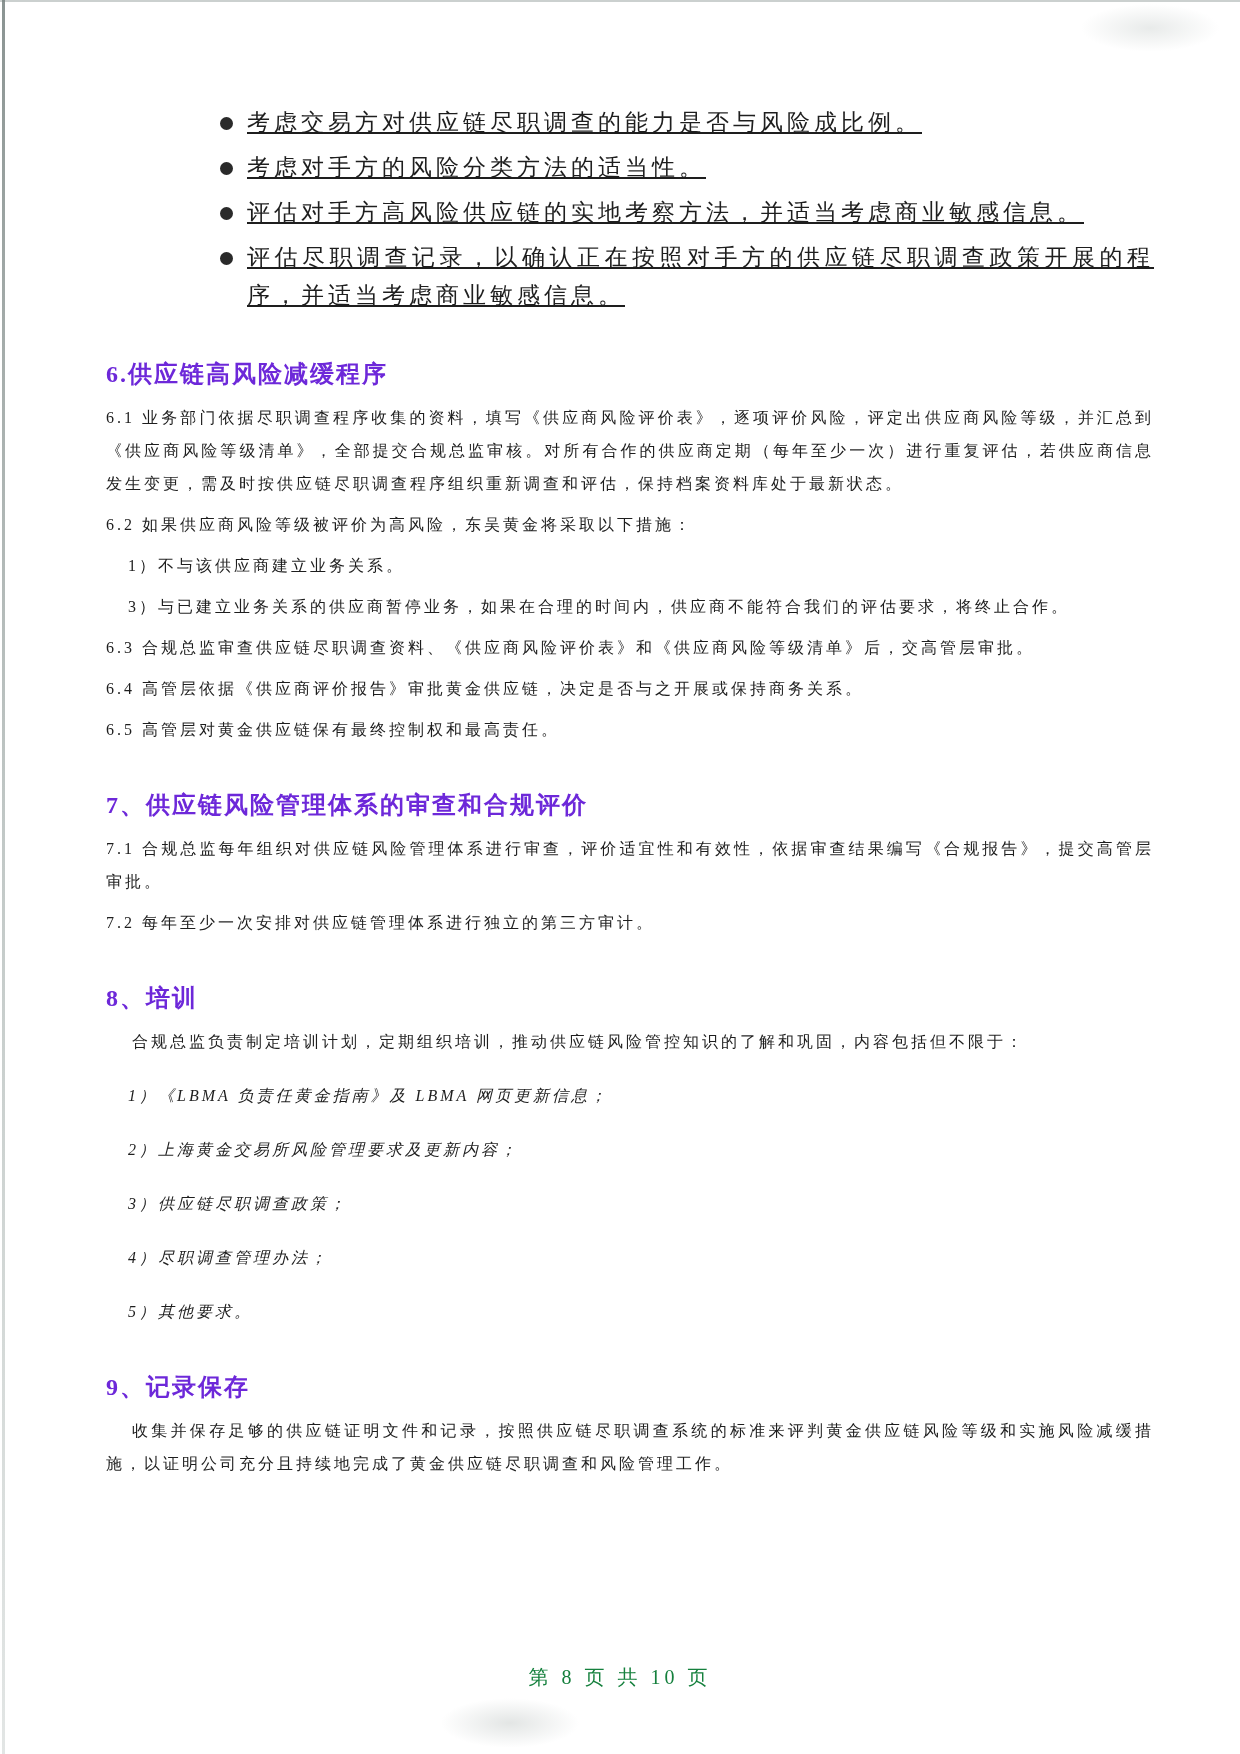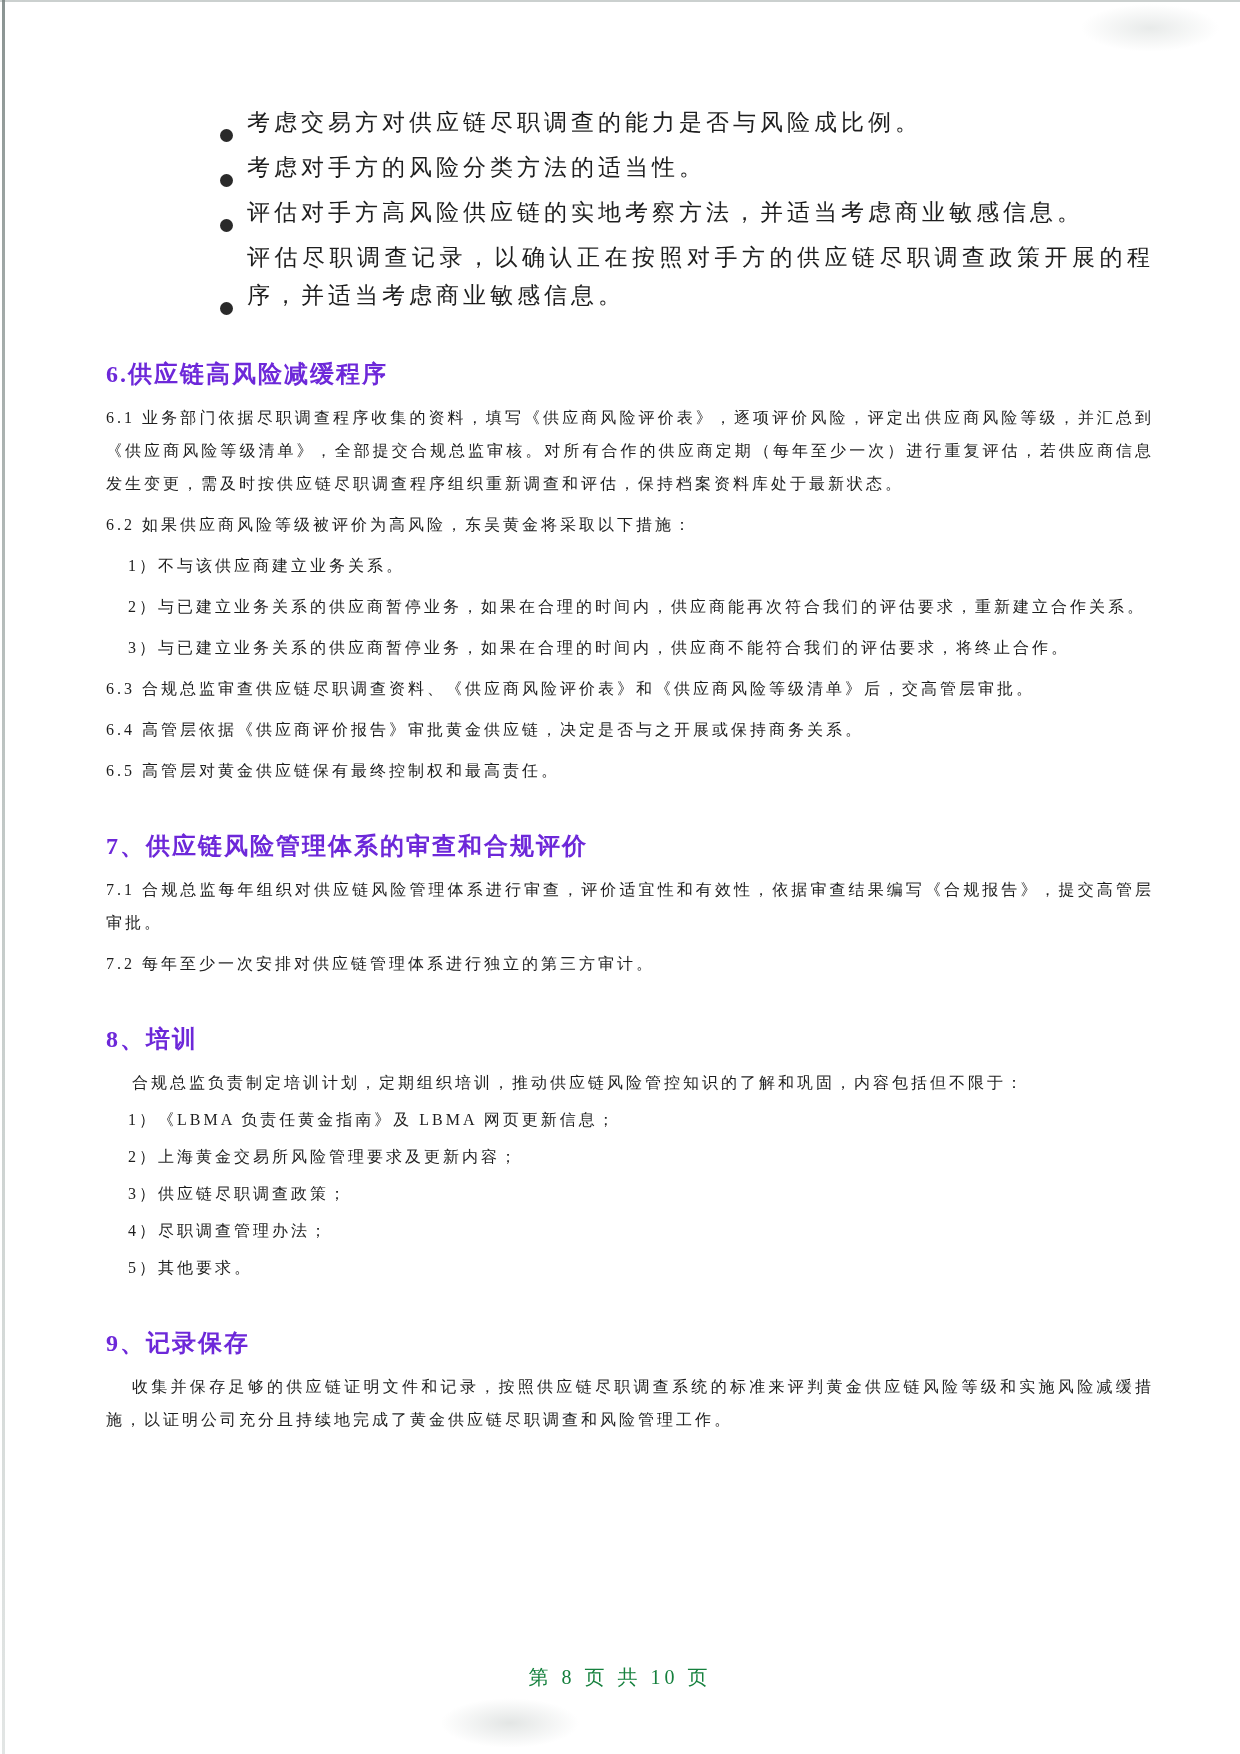--- a/index.html
+++ b/index.html
@@ -42,35 +42,36 @@
     text-align:justify;
   }
   .heading {
     font-size:24px; font-weight:bold; letter-spacing:2px;
     line-height:34px; margin:42px 0 10px; color:#6d28d9;
   }
   .heading.tight { }
 
   .bullet-list { margin:0 0 0 114px; padding:0; }
   .bullet-item {
-    display:flex; align-items:flex-end;
+    display:flex; align-items:flex-start;
     margin:0 0 7px 0;
+    text-decoration:underline;
   }
   .bullet-dot {
     flex:none; width:13px; height:13px; border-radius:50%;
     background:#2a2a2a; margin:13px 14px 0 0;
   }
   .bullet-text {
     font-size:23px; line-height:38px; letter-spacing:4px;
     text-align:justify; flex:1;
   }
 
   .num-item { text-indent:22px; }
   .first-indent { text-indent:26px; }
-  .train-item { text-indent:22px; margin-top:4px; }
+  .train-item { text-indent:22px; margin-top:21px;font-style:italic; }
 
   .footer {
     position:absolute; left:0; right:0; top:1664px;
     text-align:center;
     font-size:20px; letter-spacing:4px; color:#15803d;
   }
 </style>
 </head>
 <body>
 
@@ -98,21 +99,20 @@
       <div class="bullet-item">
         <span class="bullet-dot"></span>
         <span class="bullet-text">评估尽职调查记录，以确认正在按照对手方的供应链尽职调查政策开展的程序，并适当考虑商业敏感信息。</span>
       </div>
     </div>
 
     <div class="heading">6.供应链高风险减缓程序</div>
     <p class="body-text">6.1 业务部门依据尽职调查程序收集的资料，填写《供应商风险评价表》，逐项评价风险，评定出供应商风险等级，并汇总到《供应商风险等级清单》，全部提交合规总监审核。对所有合作的供应商定期（每年至少一次）进行重复评估，若供应商信息发生变更，需及时按供应链尽职调查程序组织重新调查和评估，保持档案资料库处于最新状态。</p>
     <p class="body-text">6.2 如果供应商风险等级被评价为高风险，东吴黄金将采取以下措施：</p>
     <p class="body-text num-item">1）不与该供应商建立业务关系。</p>
-    <p class="body-text num-item">2）与已建立业务关系的供应商暂停业务，如果在合理的时间内，供应商能再次符合我们的评估要求，重新建立合作关系。</p>
     <p class="body-text num-item">3）与已建立业务关系的供应商暂停业务，如果在合理的时间内，供应商不能符合我们的评估要求，将终止合作。</p>
     <p class="body-text">6.3 合规总监审查供应链尽职调查资料、《供应商风险评价表》和《供应商风险等级清单》后，交高管层审批。</p>
     <p class="body-text">6.4 高管层依据《供应商评价报告》审批黄金供应链，决定是否与之开展或保持商务关系。</p>
     <p class="body-text">6.5 高管层对黄金供应链保有最终控制权和最高责任。</p>
 
     <div class="heading">7、供应链风险管理体系的审查和合规评价</div>
     <p class="body-text">7.1 合规总监每年组织对供应链风险管理体系进行审查，评价适宜性和有效性，依据审查结果编写《合规报告》，提交高管层审批。</p>
     <p class="body-text">7.2 每年至少一次安排对供应链管理体系进行独立的第三方审计。</p>
 
     <div class="heading">8、培训</div>

